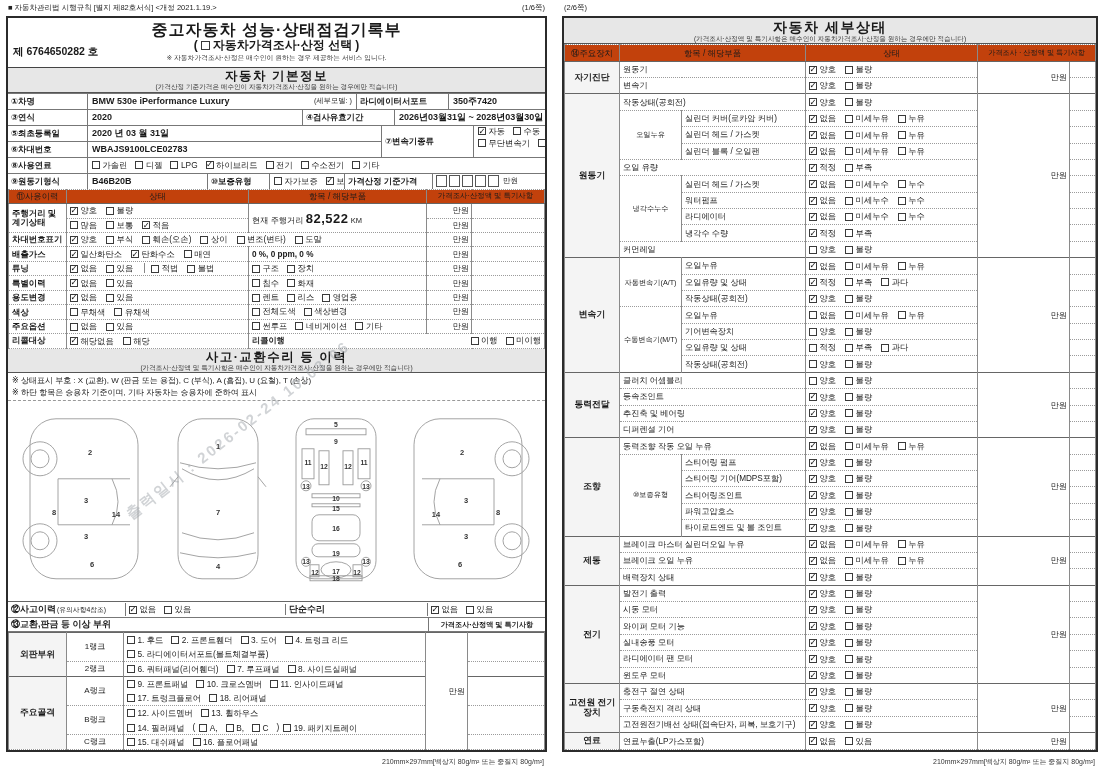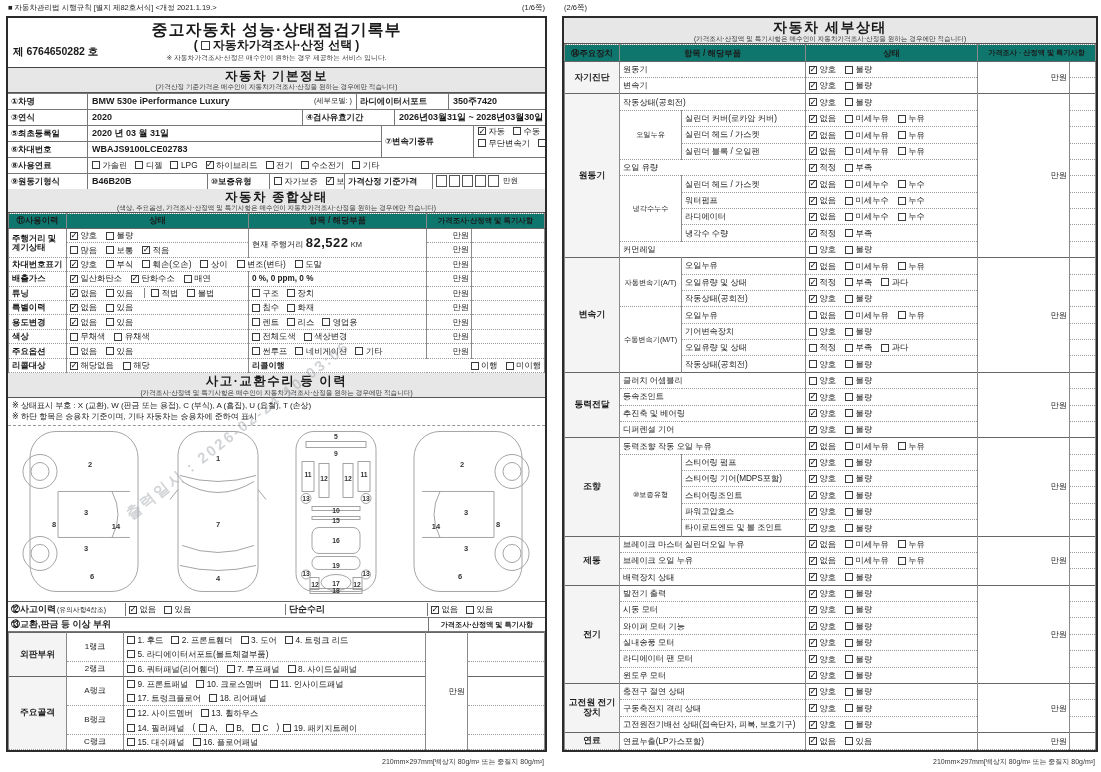--- a/index.html
+++ b/index.html
@@ -45,21 +45,21 @@
   .flex{flex:1 1 auto;min-width:0}
   .w80{flex:0 0 80px}.w92{flex:0 0 92px}.w96{flex:0 0 96px}.w120{flex:0 0 120px}.w62{flex:0 0 62px}.w88{flex:0 0 88px}.w150{flex:0 0 150px}.w374{flex:0 0 374px}
   .sub-model{margin-left:auto;font-size:7.3px;font-weight:normal;color:#222}
   .pricebox{display:flex;align-items:center;gap:2px;padding:0 3px;flex:0 0 112px}
   .pricebox .sq{width:11px;height:12px;border:1px solid #555;background:#fff}
   .pricebox .un{font-size:7.5px;margin-left:2px}
   .colcell{display:flex;flex-direction:column}
   
   table{border-collapse:collapse;width:100%;table-layout:fixed}
   td,th{border:1px dotted #9b9b9b;border-left:1px solid #8a8a8a;border-right:1px solid #8a8a8a;padding:0 3px;font-size:8.3px;overflow:hidden;white-space:nowrap;height:14px;vertical-align:middle}
-  th{font-weight:bold;text-align:center;border-bottom:1px solid #666;background:#0f766e;font-size:8.4px}
+  th{font-weight:normal;text-align:center;border-bottom:1px solid #666;background:#c2410c;font-size:8.4px}
   tr.gs td{border-top:1px solid #666}
   td.lbl{font-weight:bold;font-size:8.4px;line-height:1.05}
   td.g{font-weight:bold;text-align:center;background:#f4f4f4;font-size:8.8px;white-space:normal;line-height:1.1}
   td.sub{font-size:7.2px;text-align:center;padding:0 1px;white-space:normal;line-height:1.05}
   td.it{font-size:8.2px}
   td.st .cb{margin-right:9px}
   td.pu{text-align:right;font-size:8.2px;padding-right:2px}
   td.pb{border-left:1px dashed #aaa}
   .st-ex{border-left:1px solid #888;padding-left:6px;margin-left:2px}
   .big{font-size:13px;font-weight:bold;letter-spacing:.5px}
@@ -219,24 +219,20 @@
      <div class="pricebox">
             <span class="sq"></span>
             <span class="sq"></span>
             <span class="sq"></span>
             <span class="sq"></span>
             <span class="sq"></span>
             <span class="un">만원</span>
           </div>
    </div>
       </div>
-    <div class="band">
-      <div class="band-t">자동차 종합상태</div>
-      <div class="band-s">(색상, 주요옵션, 가격조사·산정액 및 특기사항은 매수인이 자동차가격조사·산정을 원하는 경우에만 적습니다)</div>
-    </div>
     <div id="overall">
         <table>
           <colgroup>
             <col style="width:58px">
             <col style="width:182px">
             <col style="width:178px">
             <col style="width:45px">
             <col>
           </colgroup>
           <tbody>

